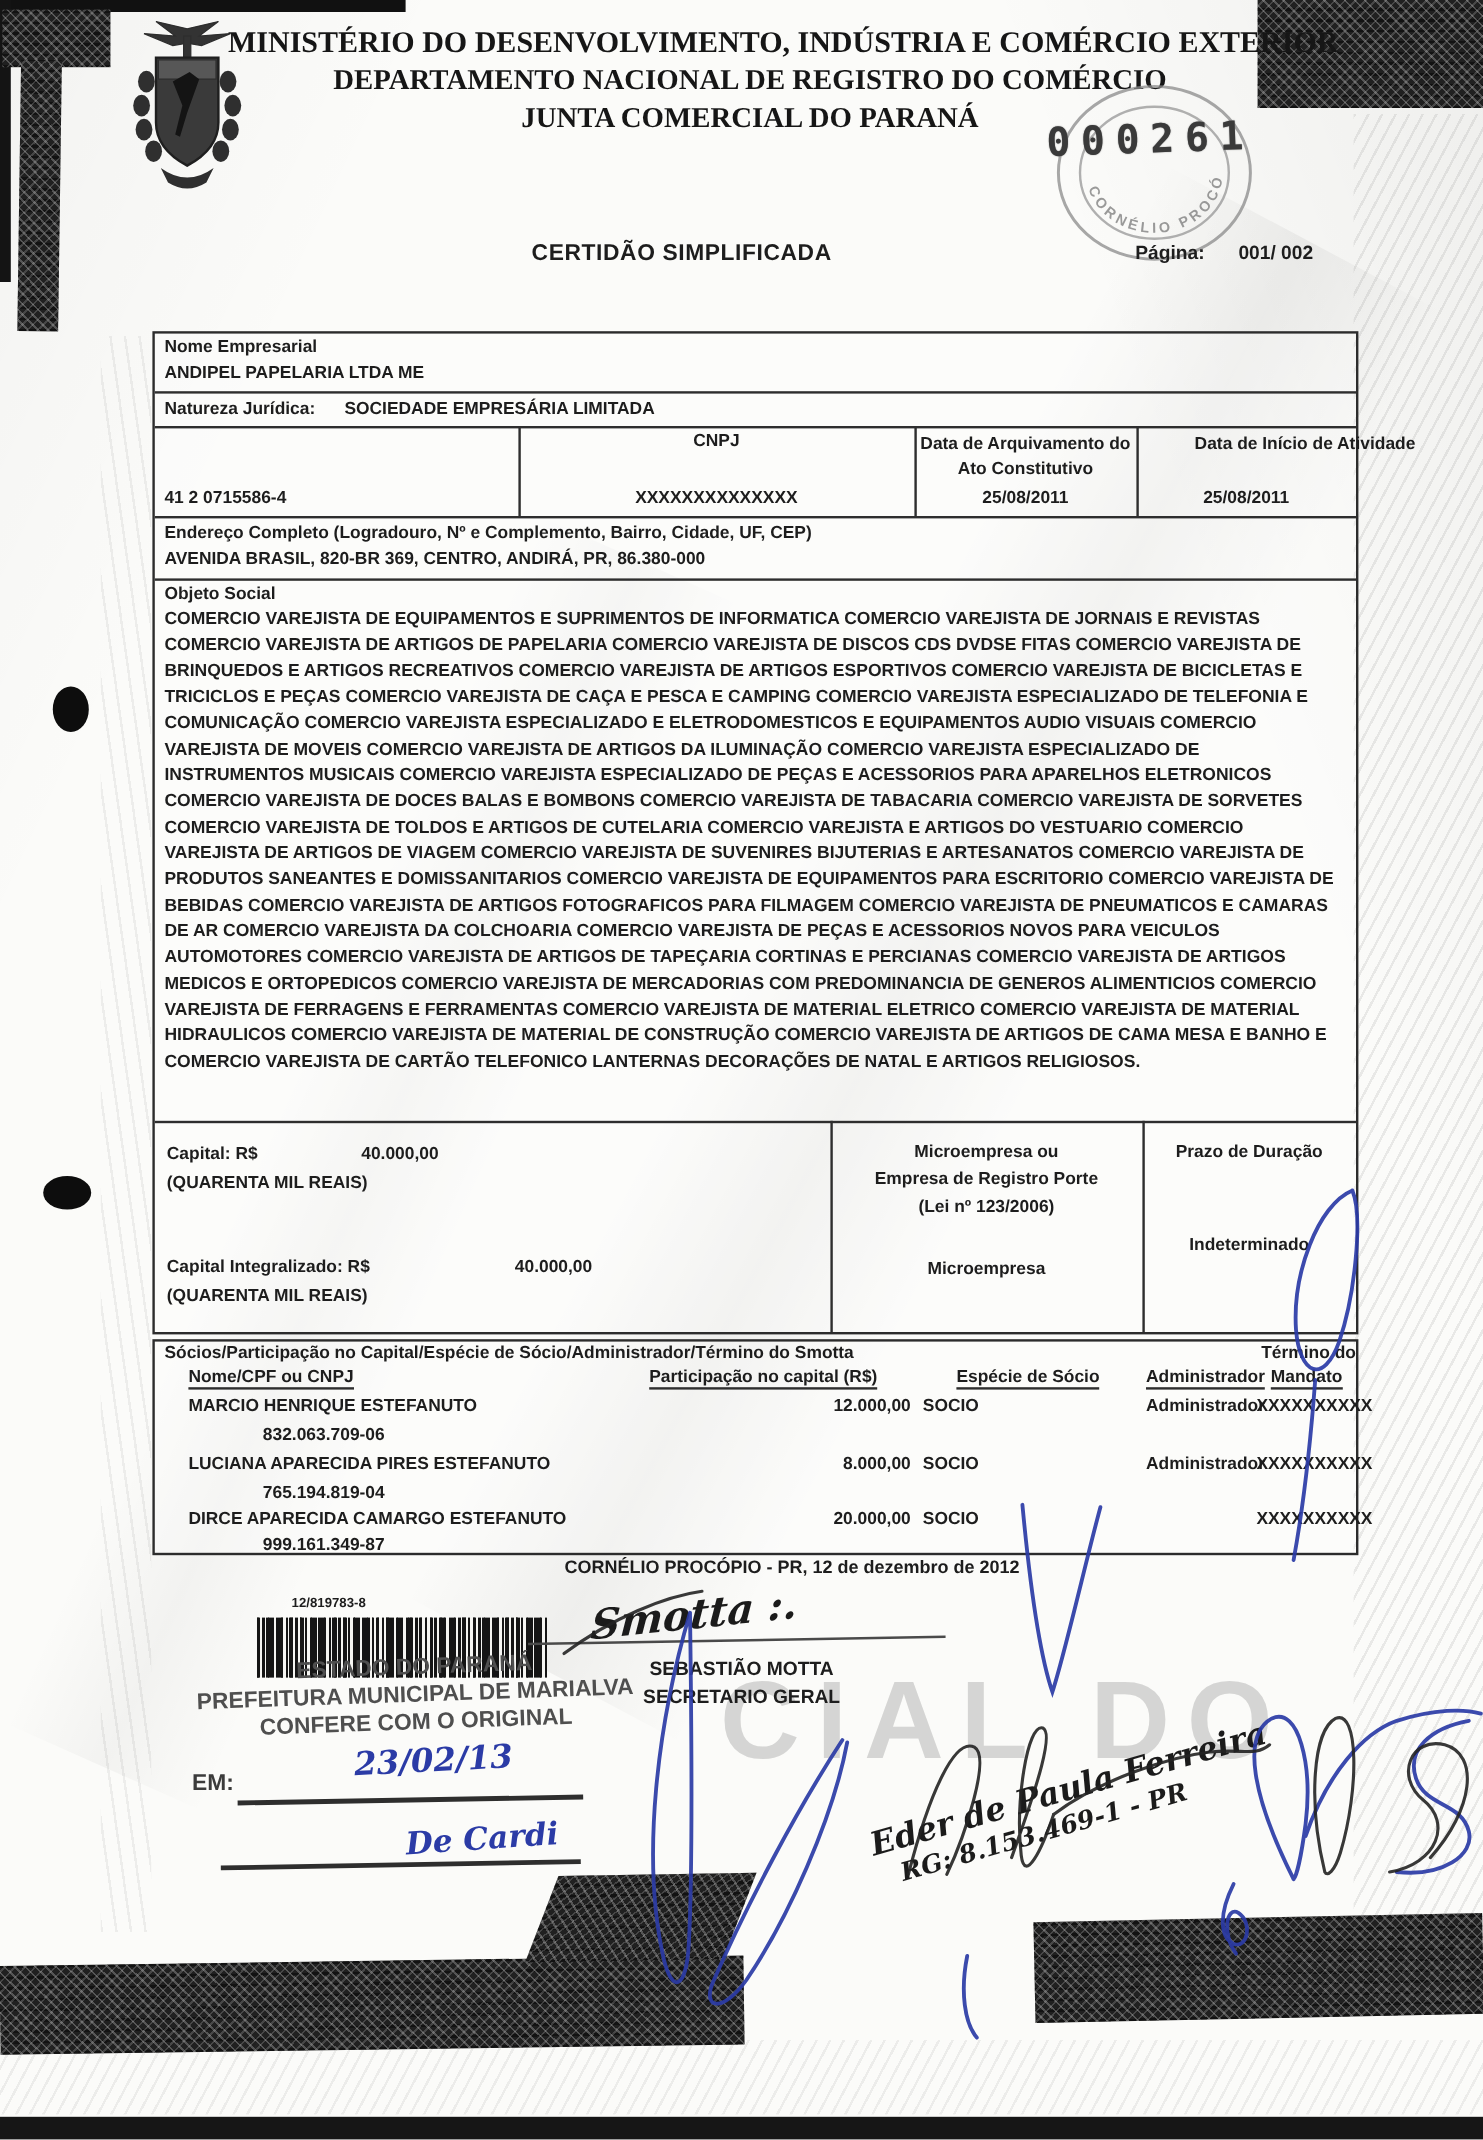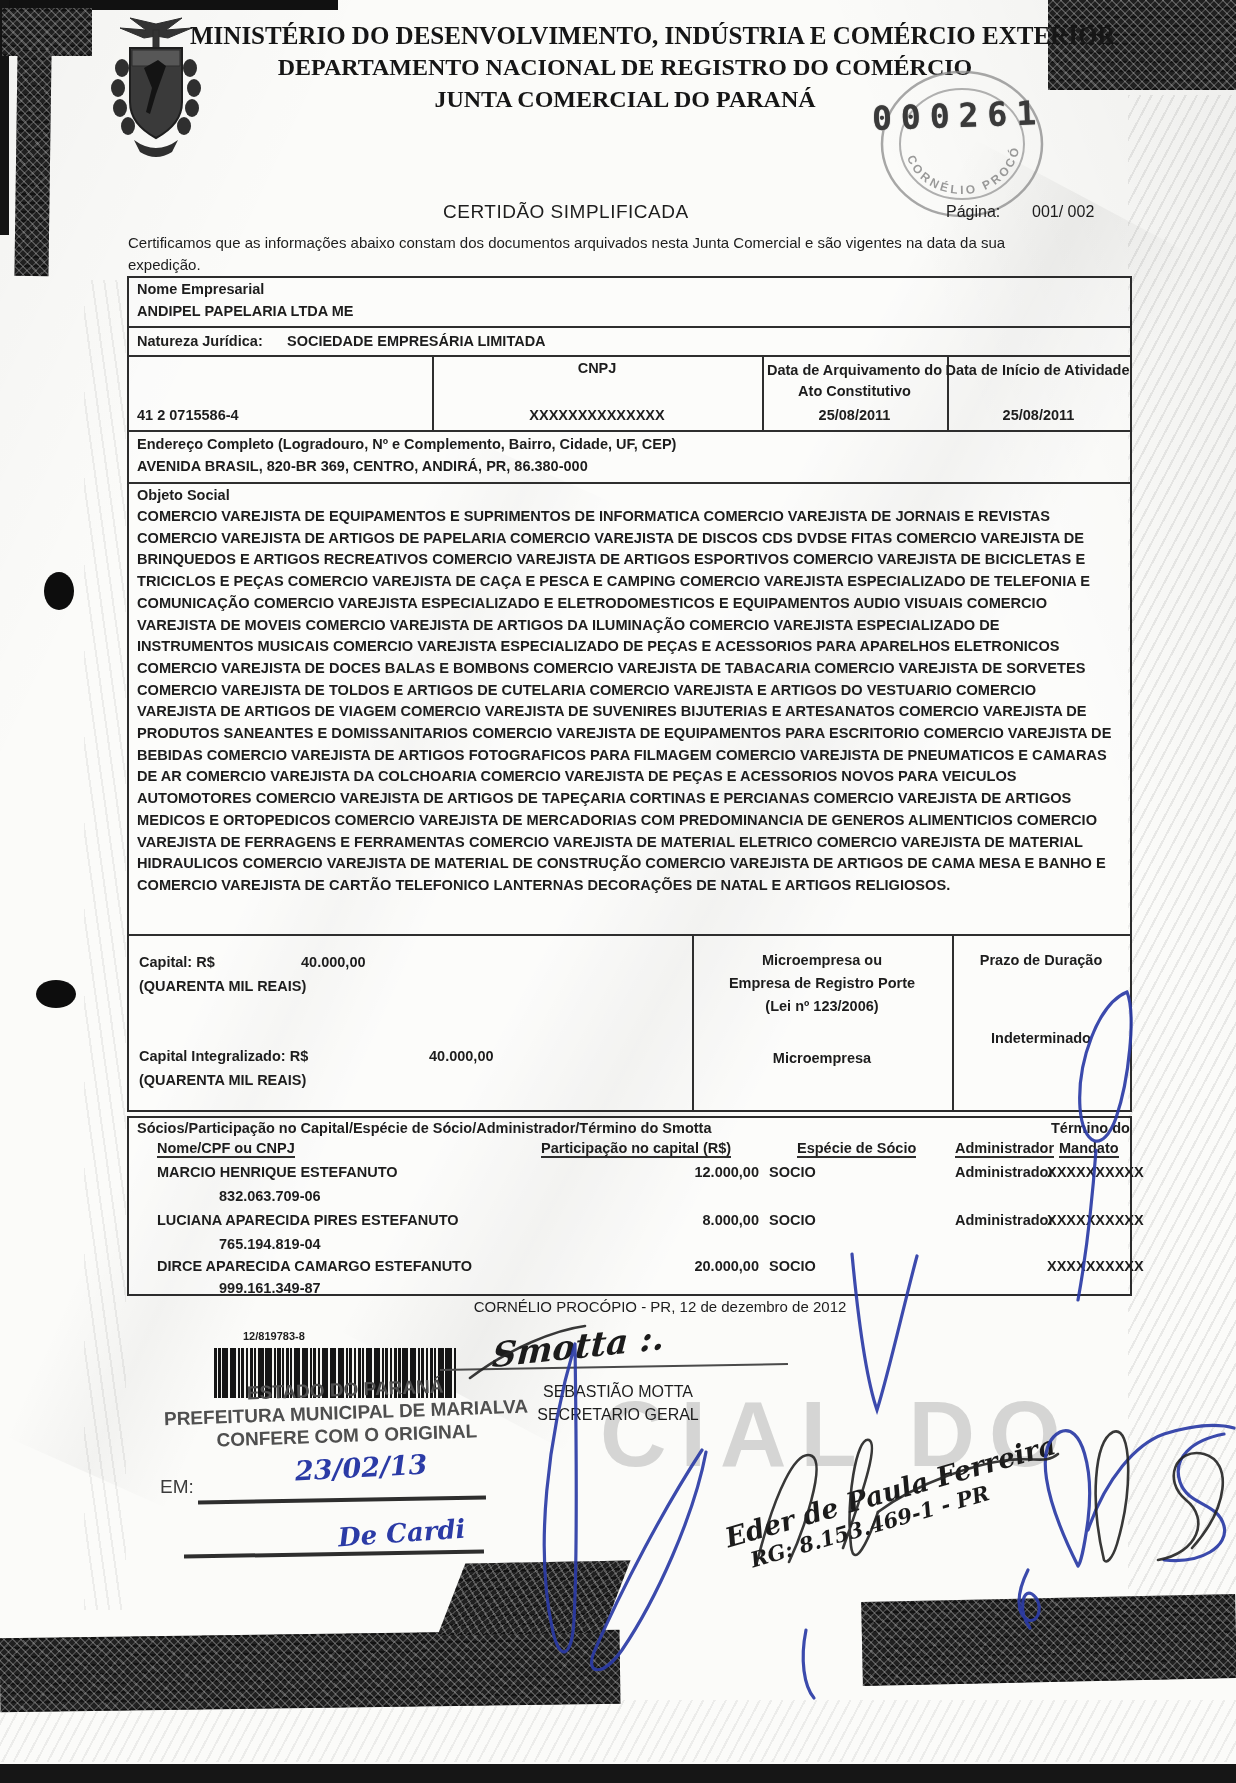--- a/index.html
+++ b/index.html
@@ -7,21 +7,21 @@
     position:relative;width:1236px;height:1783px;margin:0 auto;
     background:
       linear-gradient(115deg, rgba(0,0,0,0.035) 0%, rgba(0,0,0,0) 18%),
       linear-gradient(250deg, rgba(0,0,0,0.05) 0%, rgba(0,0,0,0) 22%),
       #fbfbf9;
     overflow:hidden;
     font-family:"Liberation Sans", sans-serif;
     color:#1d1d1d;
   }
   .abs{position:absolute;}
-  .b{font-weight:400;}
+  .b{font-weight:700;}
   .nw{white-space:nowrap;}
   .ctr{text-align:center;}
   .rt{text-align:right;}
 
   
   .darkpat{
     background-color:#202020;
     background-image:
       repeating-linear-gradient(45deg, rgba(225,225,225,.28) 0 1.5px, transparent 1.5px 6px),
       repeating-linear-gradient(-45deg, rgba(225,225,225,.2) 0 1.5px, transparent 1.5px 6px),
@@ -112,21 +112,20 @@
     <text font-size="12" fill="#7a7a7a" letter-spacing="3" font-family="Liberation Sans, sans-serif" font-weight="bold">
       <textPath href="#ringpath" startOffset="8%">CORNÉLIO PROCÓPIO</textPath>
     </text>
   </svg>
   <div class="abs stampnum nw" style="left:872px;top:96px;transform:rotate(-2deg);">000261</div>
 
   <div class="abs b nw" style="left:443px;top:201px;font-size:19px;letter-spacing:.5px;">CERTIDÃO SIMPLIFICADA</div>
   <div class="abs b nw" style="left:946px;top:203px;font-size:16px;">Página:</div>
   <div class="abs b nw" style="left:1032px;top:203px;font-size:16px;">001/ 002</div>
 
-  <div class="abs b" style="left:128px;top:232px;width:884px;font-size:15px;line-height:22px;">Certificamos que as informações abaixo constam dos documentos arquivados nesta Junta Comercial e são vigentes na data da sua expedição.</div>
 
   <div class="abs box" style="left:127px;top:276px;width:1001px;height:832px;">
 
     <div class="abs lbl nw" style="left:8px;top:3px;">Nome Empresarial</div>
     <div class="abs val nw" style="left:8px;top:25px;">ANDIPEL PAPELARIA LTDA ME</div>
     <div class="abs hline" style="left:0;top:48px;width:1001px;"></div>
 
     <div class="abs lbl nw" style="left:8px;top:55px;">Natureza Jurídica:</div>
     <div class="abs val nw" style="left:158px;top:55px;">SOCIEDADE EMPRESÁRIA LIMITADA</div>
     <div class="abs hline" style="left:0;top:77px;width:1001px;"></div>
@@ -136,21 +135,21 @@
     <div class="abs vline" style="left:818px;top:77px;height:75px;"></div>
 
     <div class="abs val nw" style="left:8px;top:129px;">41 2 0715586-4</div>
 
     <div class="abs lbl ctr" style="left:303px;top:82px;width:330px;">CNPJ</div>
     <div class="abs val ctr" style="left:303px;top:129px;width:330px;">XXXXXXXXXXXXXX</div>
 
     <div class="abs lbl ctr" style="left:633px;top:82px;width:185px;line-height:21px;">Data de Arquivamento do Ato Constitutivo</div>
     <div class="abs val ctr" style="left:633px;top:129px;width:185px;">25/08/2011</div>
 
-    <div class="abs lbl ctr" style="left:798px;top:82px;width:221px;line-height:21px;">Data de Início de Atividade</div>
+    <div class="abs lbl ctr" style="left:848px;top:82px;width:221px;line-height:21px;">Data de Início de Atividade</div>
     <div class="abs val ctr" style="left:818px;top:129px;width:183px;">25/08/2011</div>
 
     <div class="abs hline" style="left:0;top:152px;width:1001px;"></div>
 
     <div class="abs lbl nw" style="left:8px;top:158px;">Endereço Completo (Logradouro, Nº e Complemento, Bairro, Cidade, UF, CEP)</div>
     <div class="abs val nw" style="left:8px;top:180px;">AVENIDA BRASIL, 820-BR 369, CENTRO, ANDIRÁ, PR, 86.380-000</div>
     <div class="abs hline" style="left:0;top:204px;width:1001px;"></div>
 
     <div class="abs lbl nw" style="left:8px;top:209px;">Objeto Social</div>
     <div class="abs objeto" style="left:8px;top:228px;width:982px;">COMERCIO VAREJISTA DE EQUIPAMENTOS E SUPRIMENTOS DE INFORMATICA COMERCIO VAREJISTA DE JORNAIS E REVISTAS COMERCIO VAREJISTA DE ARTIGOS DE PAPELARIA COMERCIO VAREJISTA DE DISCOS CDS DVDSE FITAS COMERCIO VAREJISTA DE BRINQUEDOS E ARTIGOS RECREATIVOS COMERCIO VAREJISTA DE ARTIGOS ESPORTIVOS COMERCIO VAREJISTA DE BICICLETAS E TRICICLOS E PEÇAS COMERCIO VAREJISTA DE CAÇA E PESCA E CAMPING COMERCIO VAREJISTA ESPECIALIZADO DE TELEFONIA E COMUNICAÇÃO COMERCIO VAREJISTA ESPECIALIZADO E ELETRODOMESTICOS E EQUIPAMENTOS AUDIO VISUAIS COMERCIO VAREJISTA DE MOVEIS COMERCIO VAREJISTA DE ARTIGOS DA ILUMINAÇÃO COMERCIO VAREJISTA ESPECIALIZADO DE INSTRUMENTOS MUSICAIS COMERCIO VAREJISTA ESPECIALIZADO DE PEÇAS E ACESSORIOS PARA APARELHOS ELETRONICOS COMERCIO VAREJISTA DE DOCES BALAS E BOMBONS COMERCIO VAREJISTA DE TABACARIA COMERCIO VAREJISTA DE SORVETES COMERCIO VAREJISTA DE TOLDOS E ARTIGOS DE CUTELARIA COMERCIO VAREJISTA E ARTIGOS DO VESTUARIO COMERCIO VAREJISTA DE ARTIGOS DE VIAGEM COMERCIO VAREJISTA DE SUVENIRES BIJUTERIAS E ARTESANATOS COMERCIO VAREJISTA DE PRODUTOS SANEANTES E DOMISSANITARIOS COMERCIO VAREJISTA DE EQUIPAMENTOS PARA ESCRITORIO COMERCIO VAREJISTA DE BEBIDAS COMERCIO VAREJISTA DE ARTIGOS FOTOGRAFICOS PARA FILMAGEM COMERCIO VAREJISTA DE PNEUMATICOS E CAMARAS DE AR COMERCIO VAREJISTA DA COLCHOARIA COMERCIO VAREJISTA DE PEÇAS E ACESSORIOS NOVOS PARA VEICULOS AUTOMOTORES COMERCIO VAREJISTA DE ARTIGOS DE TAPEÇARIA CORTINAS E PERCIANAS COMERCIO VAREJISTA DE ARTIGOS MEDICOS E ORTOPEDICOS COMERCIO VAREJISTA DE MERCADORIAS COM PREDOMINANCIA DE GENEROS ALIMENTICIOS COMERCIO VAREJISTA DE FERRAGENS E FERRAMENTAS COMERCIO VAREJISTA DE MATERIAL ELETRICO COMERCIO VAREJISTA DE MATERIAL HIDRAULICOS COMERCIO VAREJISTA DE MATERIAL DE CONSTRUÇÃO COMERCIO VAREJISTA DE ARTIGOS DE CAMA MESA E BANHO E COMERCIO VAREJISTA DE CARTÃO TELEFONICO LANTERNAS DECORAÇÕES DE NATAL E ARTIGOS RELIGIOSOS.</div>

